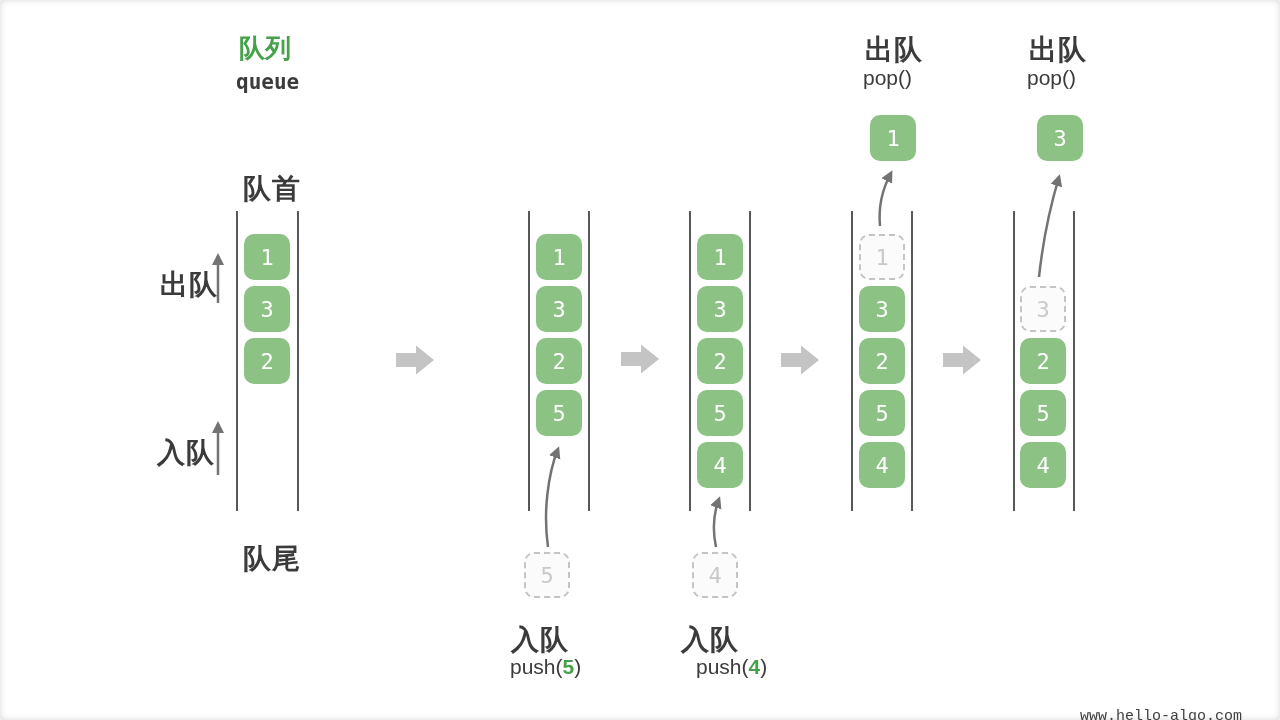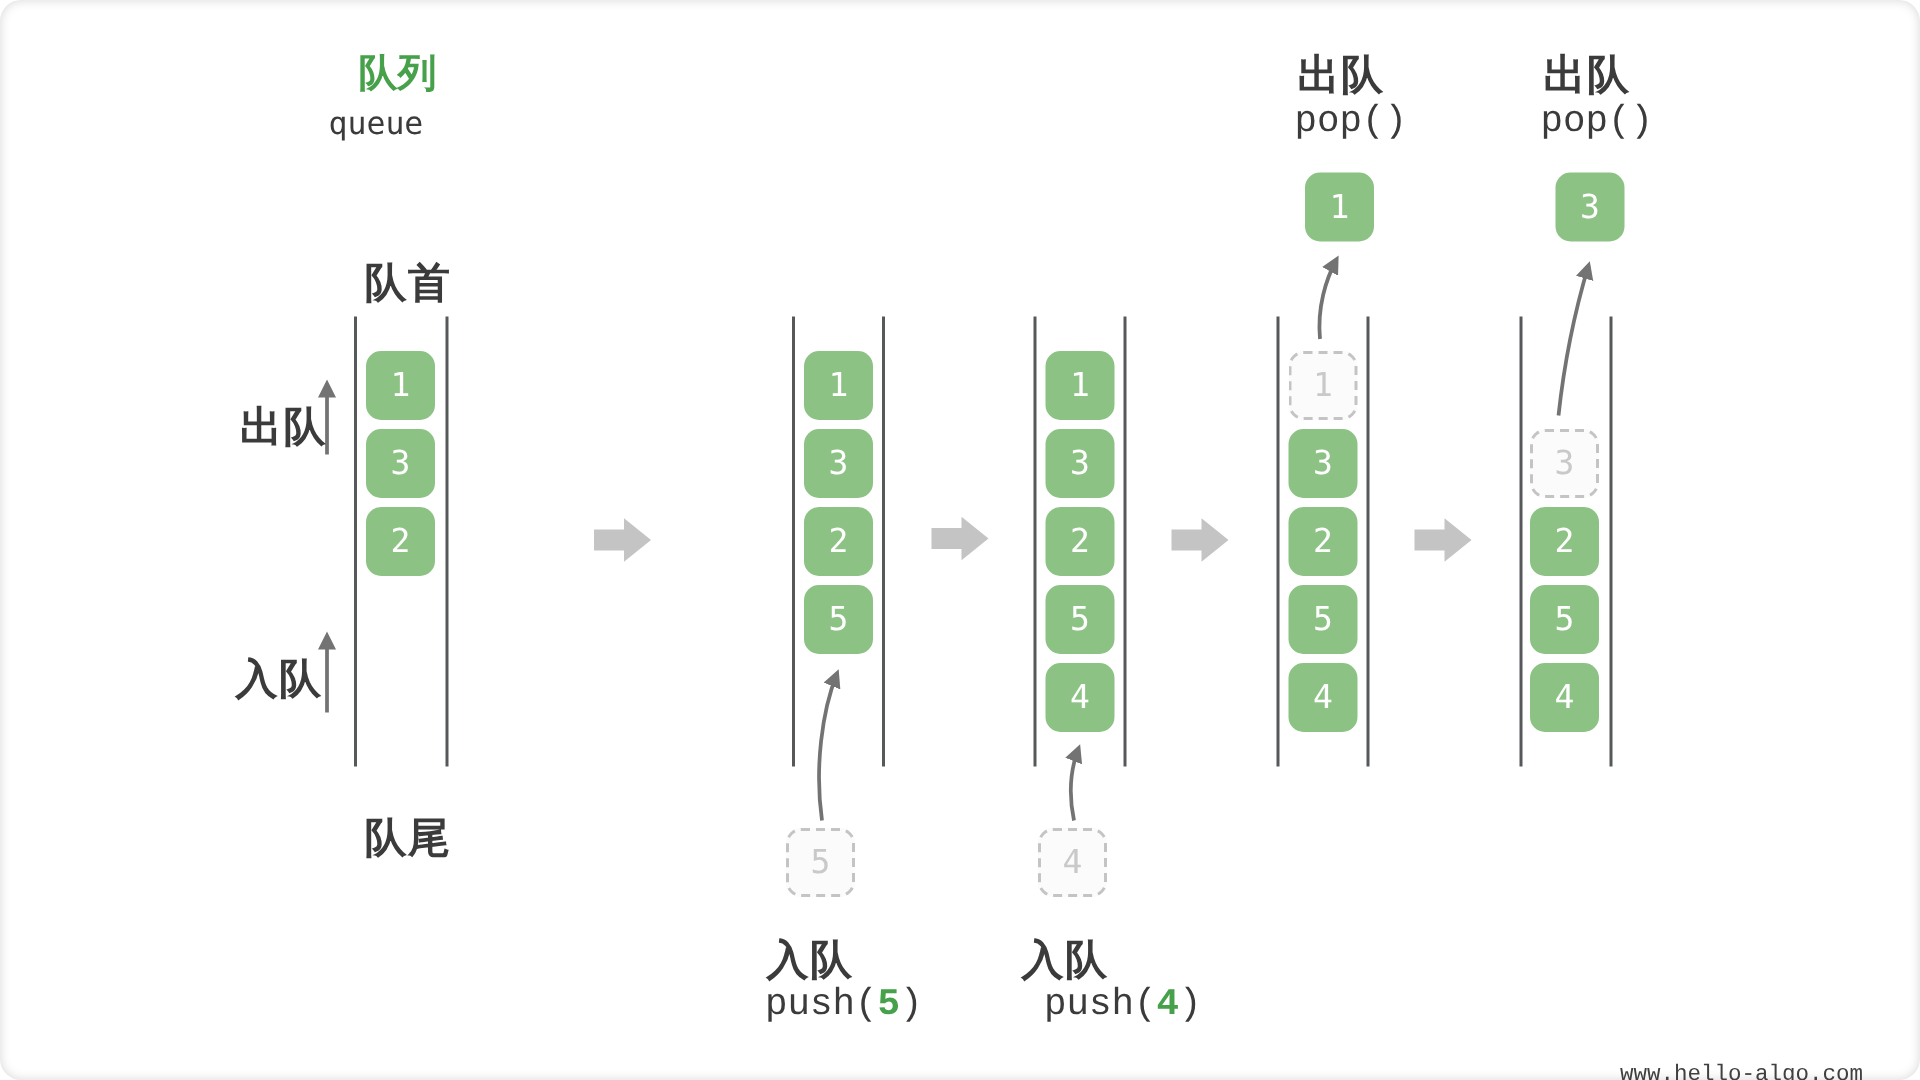--- a/index.html
+++ b/index.html
@@ -1,31 +1,31 @@
 <!DOCTYPE html>
 <html><head>
 <meta charset="utf-8">
 <style>
   * { box-sizing: border-box; margin: 0; padding: 0; }
   html, body { width: 1280px; height: 720px; background: #ffffff; }
   .canvas {
     position: relative; width: 1280px; height: 720px;
-    background: #ffffff; border-radius: 14px;
+    background: #ffffff; border-radius: 2px;
     box-shadow: inset 0 0 7px rgba(0,0,0,0.16);
     overflow: hidden;
     font-family: "DejaVu Sans", sans-serif;
     text-align: right;
   }
   .overlay { position: absolute; left: 0; top: 0; width: 1280px; height: 720px; pointer-events: none; }
 
   .title-zh { position: absolute; font-size: 26px; font-weight: bold; color: #46A14A; }
   .title-en { position: absolute; font-size: 21px; color: #3B3B3B; font-family: "DejaVu Sans Mono", monospace; }
 
   .cjk  { position: absolute; font-size: 28px; font-weight: bold; color: #3B3B3B; letter-spacing: 1px; }
-  .code { position: absolute; font-size: 25px; color: #3B3B3B; font-family: Liberation Mono, monospace; }
+  .code { position: absolute; font-size: 21px; color: #3B3B3B; font-family: Liberation Sans, sans-serif; }
   .arg-green { color: #46A14A; font-weight: bold; }
 
   .qline { position: absolute; top: 211px; height: 300px; width: 1.5px; background: #57585A; }
 
   .cell {
     position: absolute; width: 46px; height: 46px; border-radius: 10px;
     background: #8CC284; color: #FFFFFF;
     font-family: "DejaVu Sans Mono", monospace; font-size: 22px;
     display: flex; align-items: center; justify-content: center;
   }
@@ -57,21 +57,21 @@
     <polygon points="781,353 801,353 801,345.5 819,360 801,374.5 801,367 781,367" fill="#C4C4C4"></polygon>
     <polygon points="943,353 963,353 963,345.5 981,360 963,374.5 963,367 943,367" fill="#C4C4C4"></polygon>
 
     <path d="M548,547 C543,512 548,474 558,449" stroke="#737373" stroke-width="2.5" fill="none" marker-end="url(#ah)"></path>
     <path d="M716,547 C712,528 714,512 719,499" stroke="#737373" stroke-width="2.5" fill="none" marker-end="url(#ah)"></path>
     <path d="M880,226 C878,205 884,186 891,173" stroke="#737373" stroke-width="2.5" fill="none" marker-end="url(#ah)"></path>
     <path d="M1039,277 C1043,240 1050,207 1059,177" stroke="#737373" stroke-width="2.5" fill="none" marker-end="url(#ah)"></path>
   </svg>
 
   <div class="title-zh" style="left:239px; top:31px;">队列</div>
-  <div class="title-en" style="left:219px; top:70px;">queue</div>
+  <div class="title-en" style="left:236px; top:70px;font-weight:bold;">queue</div>
 
   <div class="cjk" style="left:243px; top:157px;margin-top:13px;">队首</div>
   <div class="cjk" style="left:243px; top:540px;">队尾</div>
   <div class="cjk" style="left:160px; top:266px;">出队</div>
   <div class="cjk" style="left:157px; top:434px;">入队</div>
 
   <div class="qline" style="left:236px;"></div>
   <div class="qline" style="left:297px;"></div>
   <div class="qline" style="left:528px;"></div>
   <div class="qline" style="left:588px;"></div>

